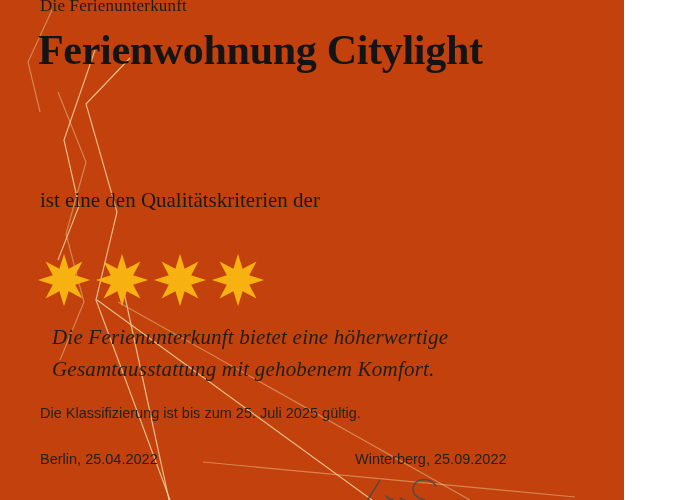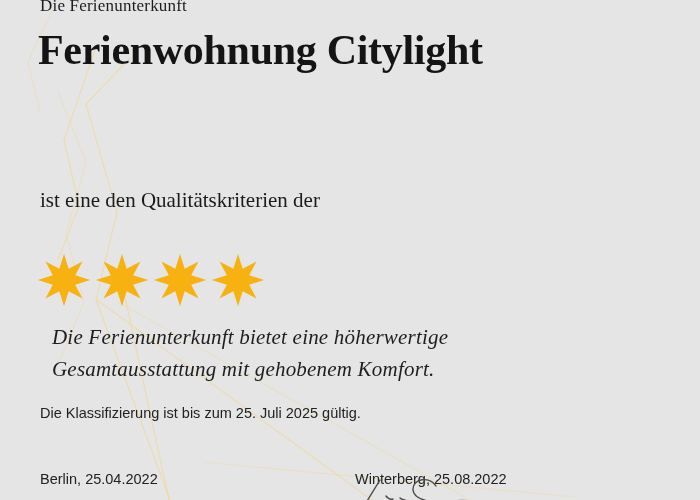--- a/index.html
+++ b/index.html
@@ -2,23 +2,23 @@
 <html style="--text: #1b1b1b; --star: #F7B110; --decor: #EFD9A4; --signature: #4b4b4b;"><head>
 <meta charset="utf-8">
 <style>
   html, body {
     margin: 0;
     padding: 0;
     background: #ffffff;
   }
   .page {
     position: relative;
-    width: 700px;
+    width: 624px;
     height: 500px;
-    background: #e5e5e5;
+    background: #c2410c;
     overflow: hidden;
     font-family: "Liberation Serif", serif;
     color: var(--text, #1b1b1b);
   }
   .decor {
     position: absolute;
     left: 0; top: 0;
     width: 700px; height: 500px;
     pointer-events: none;
   }
@@ -79,21 +79,20 @@
     font-size: 14.5px;
     color: #222222;
     margin-top: 7px;
   }
   .place-date {
     position: absolute;
     top: 451px;
     font-family: "Liberation Sans", sans-serif;
     font-size: 14.5px;
     color: #222222;
-    margin-top: 20px;
   }
   .place-date.left  { left: 40px; }
   .place-date.right { left: 355px; }
 
   .signature {
     position: absolute;
     left: 350px; top: 472px;
     width: 210px; height: 28px;
     pointer-events: none;
   }
@@ -145,21 +144,21 @@
 
   <div class="description">
     <div>Die Ferienunterkunft bietet eine höherwertige</div>
     <div>Gesamtausstattung mit gehobenem Komfort.</div>
   </div>
 
   <div class="validity">Die Klassifizierung ist bis zum 25. Juli 2025 gültig.</div>
 
   <div class="place-date left">Berlin, 25.04.2022</div>
 
-  <div class="place-date right">Winterberg, 25.08.2022</div>
+  <div class="place-date right">Winterberg, 25.09.2022</div>
 
   <svg class="signature" viewBox="0 0 210 28" aria-hidden="true">
     <path d="M 14,34 L 30,8"></path>
     <path d="M 36,24 q 3,4 7,3"></path>
     <path d="M 50,26 q 2,2 5,2"></path>
     <path d="M 86,14 C 80,4 62,6 63,18 C 64,28 82,32 104,29 C 118,27 130,30 142,34"></path>
   </svg>
 
 </div>
 

